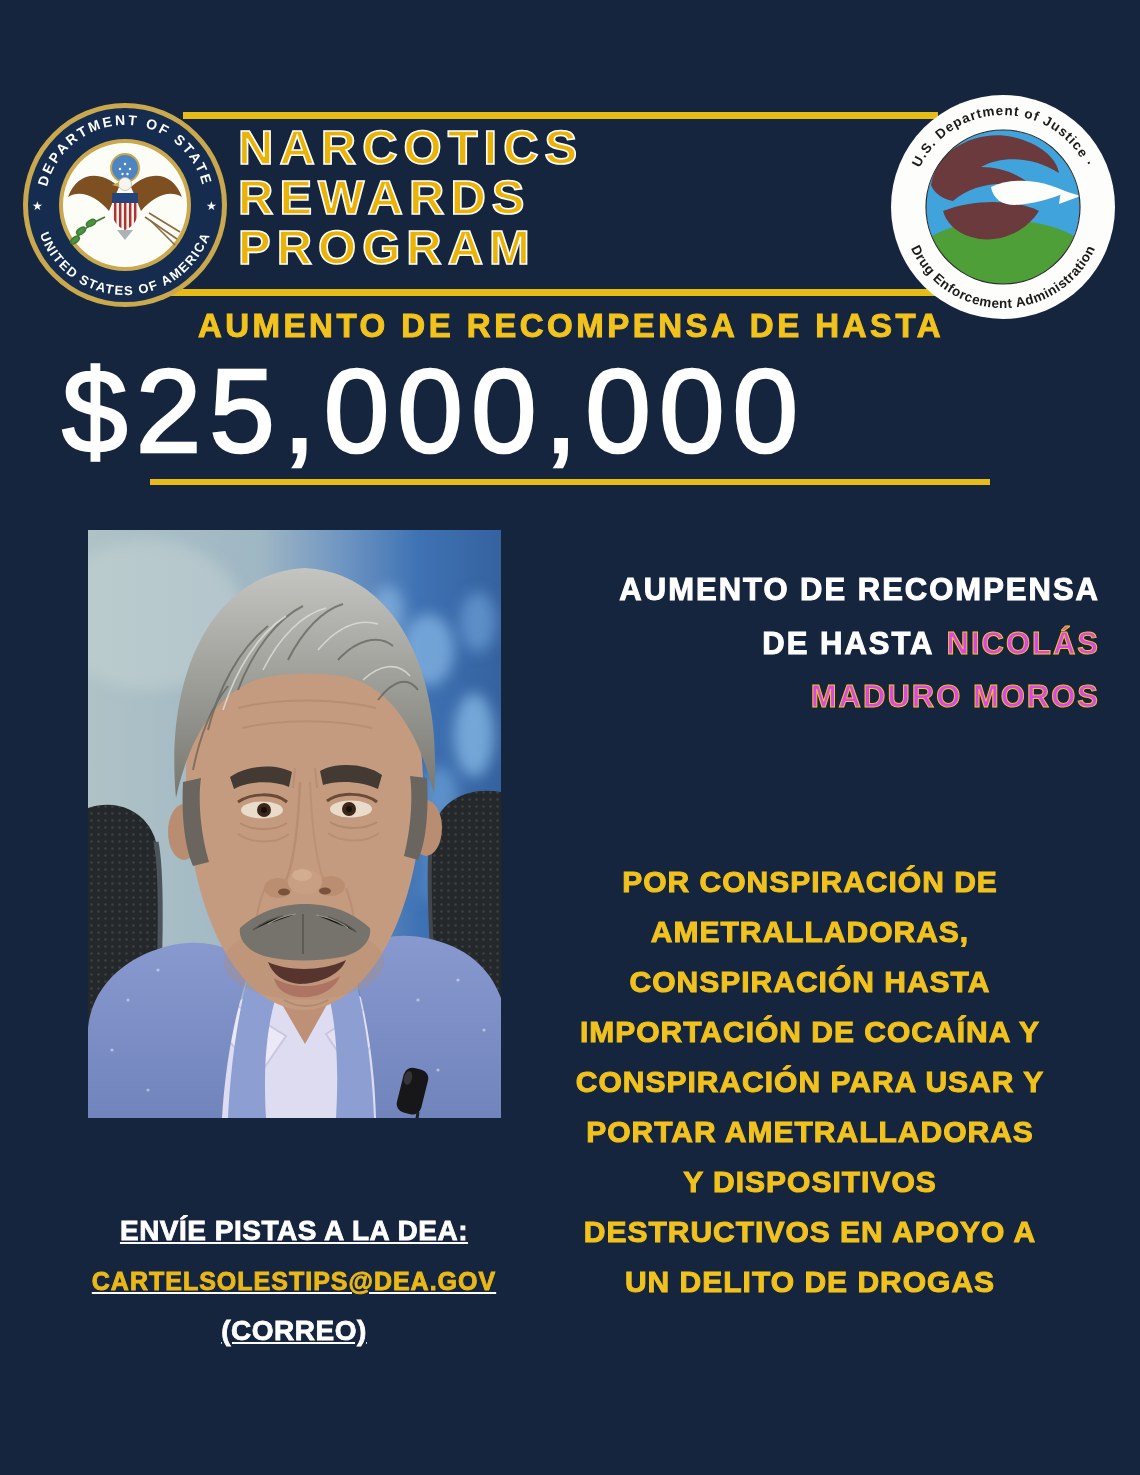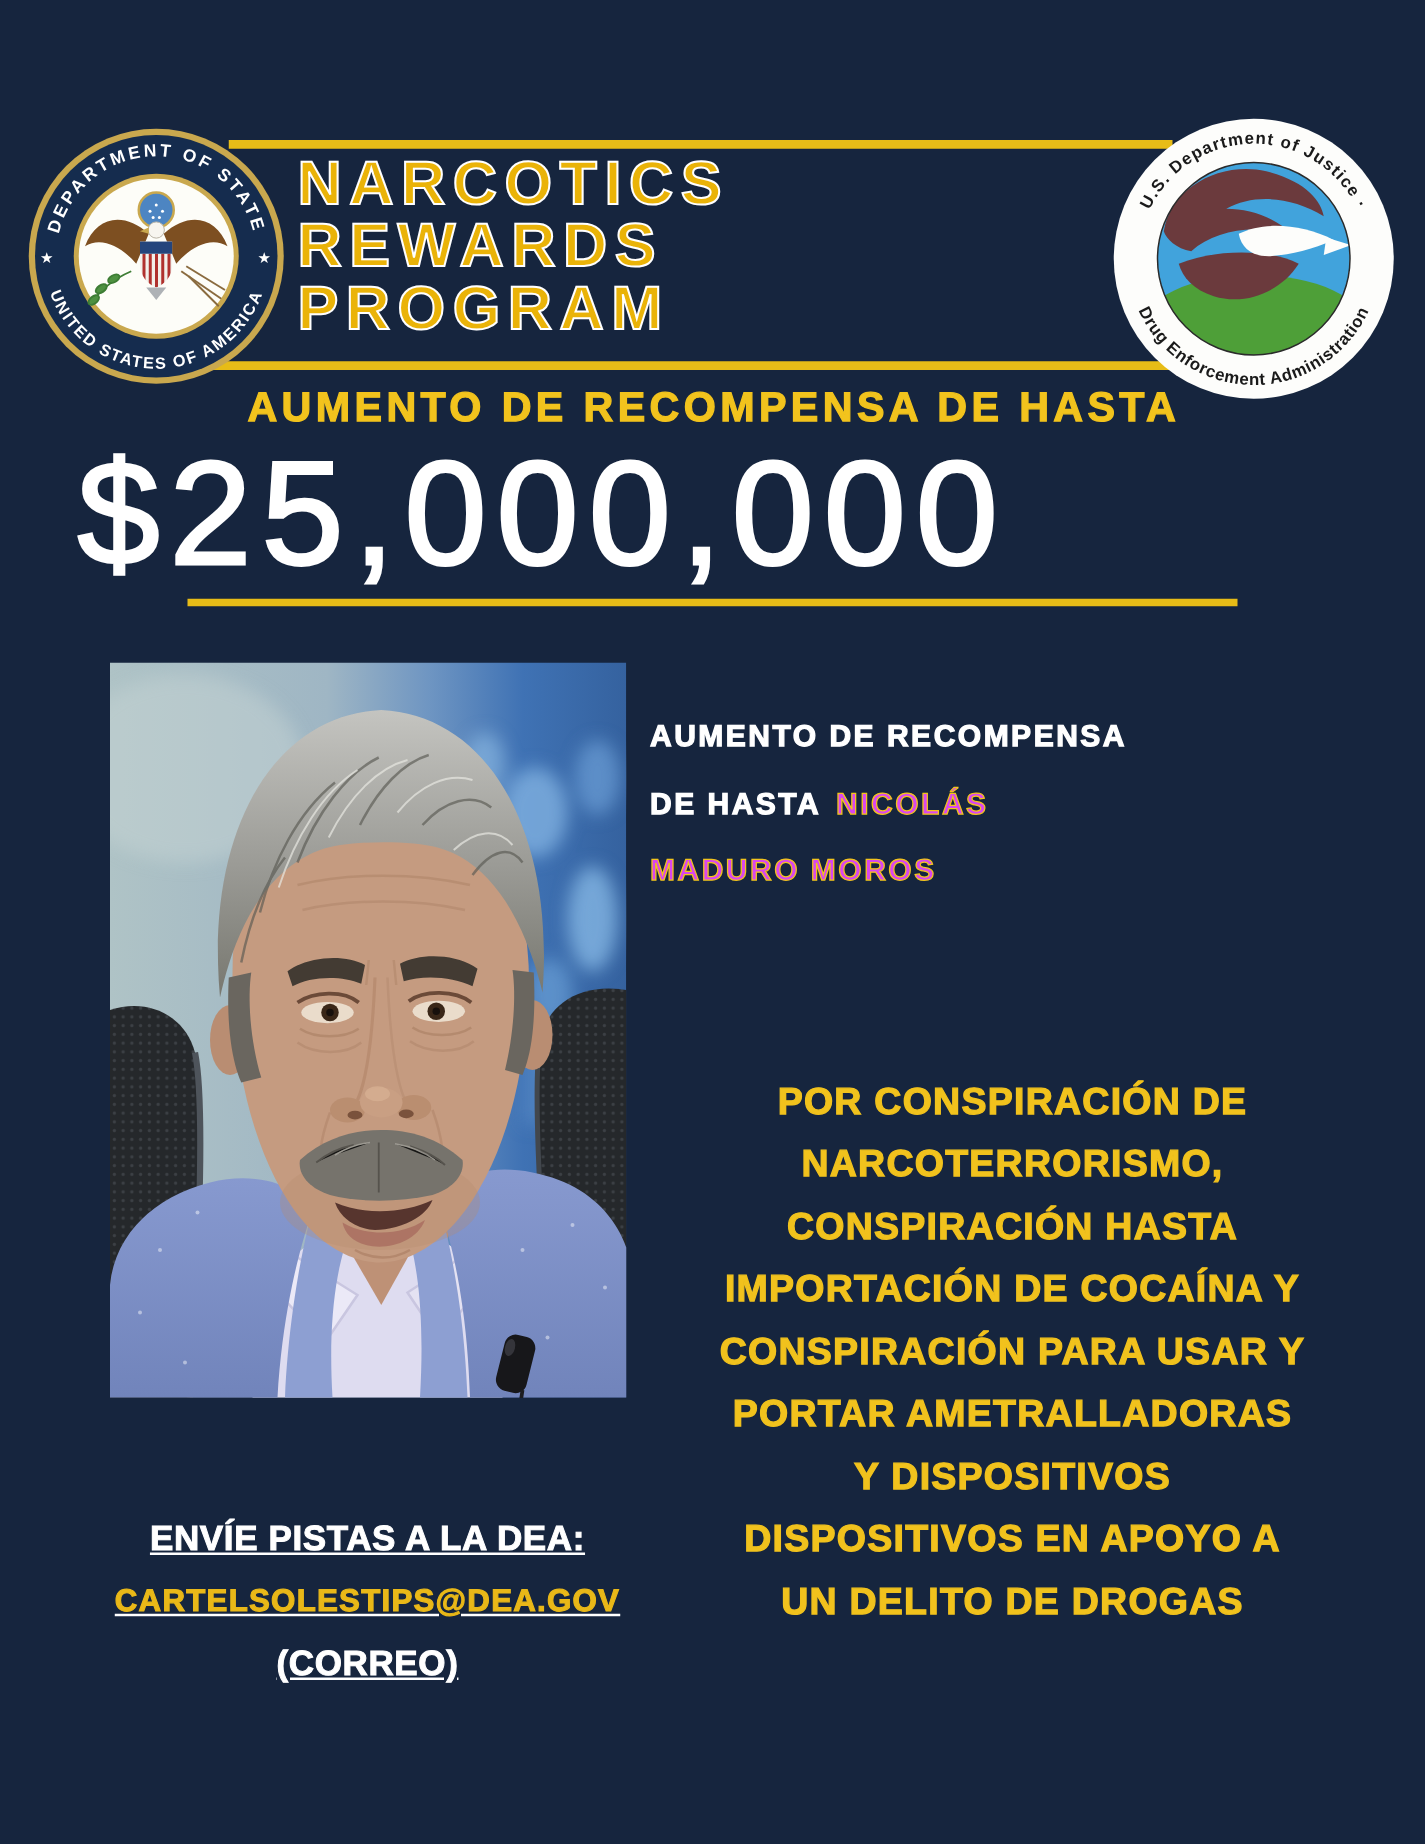--- a/index.html
+++ b/index.html
@@ -37,22 +37,22 @@
     left:62px;top:352px;width:1000px;
     text-align:left;color:#FFFFFF;
     font-size:118px;line-height:118px;font-weight:normal;
     letter-spacing:8px;
     -webkit-text-stroke:2.5px #FFFFFF;
   }
   .amount-rule{left:150px;top:479px;width:840px;height:6px;background:#E7BC17;}
 
   .subject{
     left:520px;top:563px;width:580px;
-    text-align:left;color:#FFFFFF;
-    font-size:24px;line-height:53.5px;font-weight:bold;
+    text-align:right;color:#FFFFFF;
+    font-size:31px;line-height:53.5px;font-weight:bold;
     letter-spacing:2px;
     -webkit-text-stroke:1px #FFFFFF;
   }
   .subject .yel{color:#d946ef;-webkit-text-stroke:1px #F2C41C;}
   .subject .sp{display:inline-block;width:12px;}
 
   .charges{
     left:520px;top:857px;width:580px;
     text-align:center;color:#F1C21D;
     font-size:30px;line-height:50px;font-weight:bold;
@@ -341,27 +341,27 @@
   <div class="abs subject">
     <div>AUMENTO DE RECOMPENSA</div>
     <div>
       <span>DE HASTA</span><span class="sp"></span><span class="yel">NICOLÁS</span>
     </div>
     <div class="yel">MADURO MOROS</div>
   </div>
 
   <div class="abs charges">
     <div>POR CONSPIRACIÓN DE</div>
-    <div>NARCOTERRORISMO,</div>
+    <div>AMETRALLADORAS,</div>
     <div>CONSPIRACIÓN HASTA</div>
     <div>IMPORTACIÓN DE COCAÍNA Y</div>
     <div>CONSPIRACIÓN PARA USAR Y</div>
     <div>PORTAR AMETRALLADORAS</div>
     <div>Y DISPOSITIVOS</div>
-    <div>DISPOSITIVOS EN APOYO A</div>
+    <div>DESTRUCTIVOS EN APOYO A</div>
     <div>UN DELITO DE DROGAS</div>
   </div>
 
   <div class="abs contact">
     <div>ENVÍE PISTAS A LA DEA:</div>
     <div class="email">CARTELSOLESTIPS@DEA.GOV</div>
     <div>(CORREO)</div>
   </div>
 
 </div>

